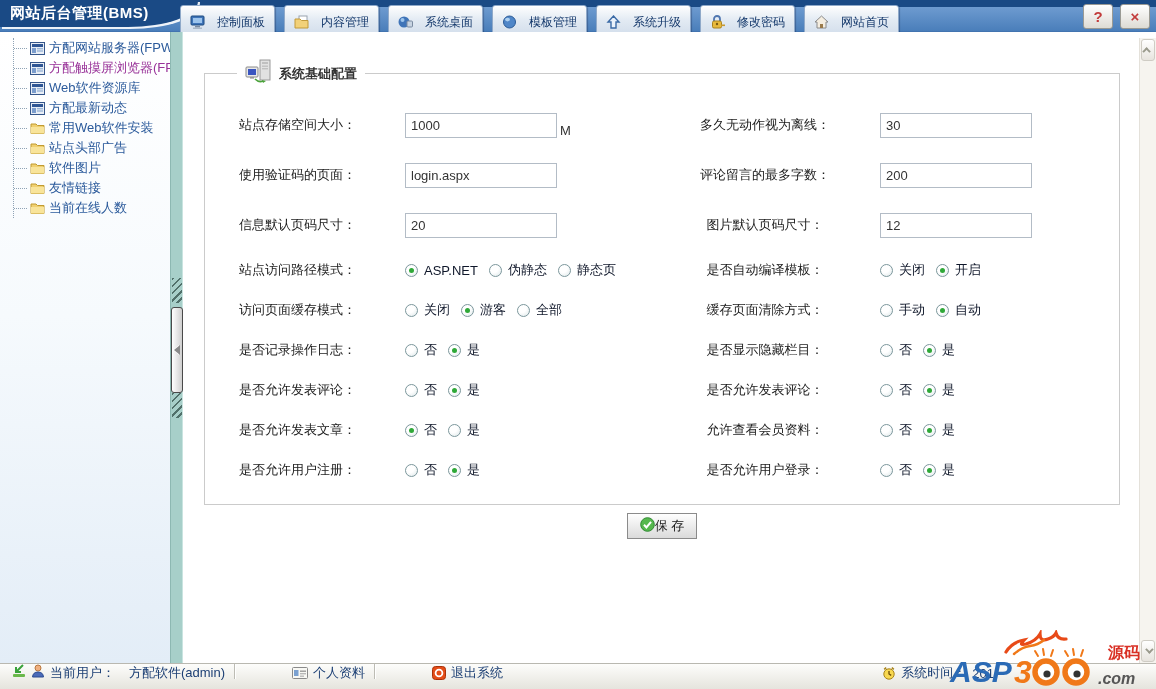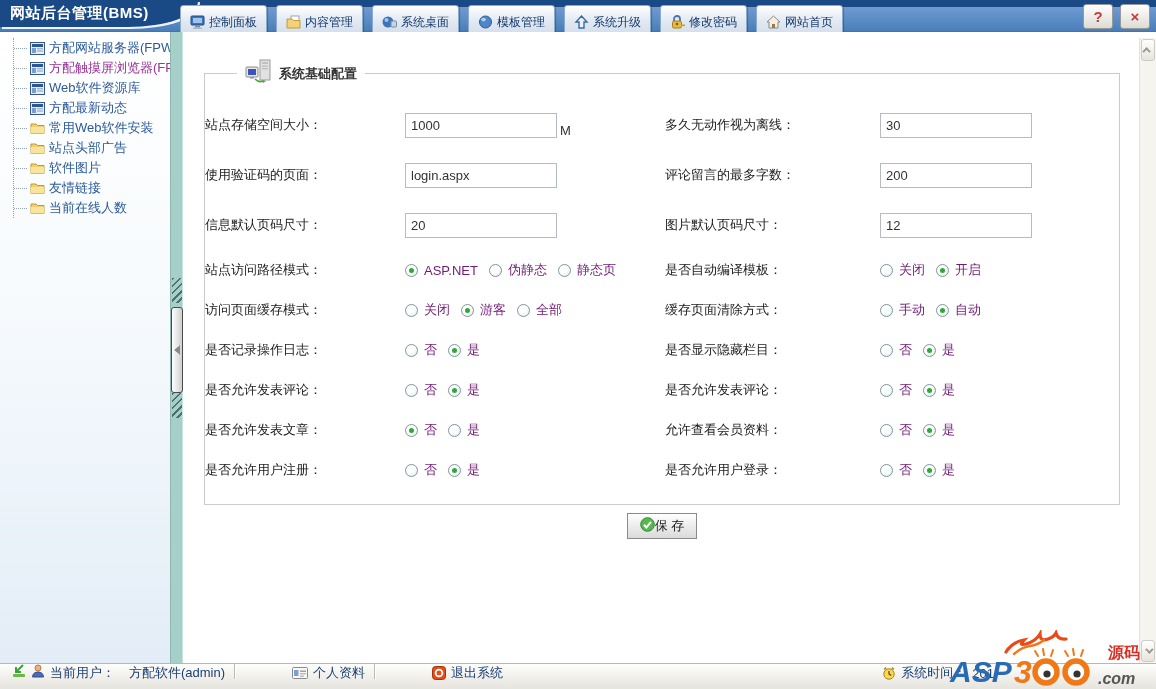--- a/index.html
+++ b/index.html
@@ -8,21 +8,21 @@
   .window { position:relative; width:1156px; height:689px; background:#fff; overflow:hidden; }
 
   
   .header { position:relative; height:32px;
     background:linear-gradient(to bottom,#1a4a85 0,#1a4a85 7px,#6e9bd0 7px,#4a7eba 31px,#3a6aa6 32px); }
   .title-tab { position:absolute; left:0; top:0; width:198px; height:27px; background:#1a4a85;
     border-bottom-right-radius:70px 26px; box-shadow:2px 2px 0 rgba(255,255,255,.9);
     display:flex; align-items:center; padding-left:10px; }
   .title-tab span { color:#fff; font-weight:bold; font-size:15px; letter-spacing:.5px; }
   .toolbar { position:absolute; left:180px; top:5px; display:flex; gap:9px; }
-  .tb-btn { height:24px; display:flex; align-items:center; gap:0; padding:16px 9px;
+  .tb-btn { height:24px; display:flex; align-items:center; gap:8px; padding:16px 9px;
     background:linear-gradient(#fefefe,#e2eaf3 45%,#cfdbe9); border:1px solid #8fa9c9; border-radius:3px;
     font-size:12px; color:#14386b; cursor:pointer; box-shadow:inset 0 1px 0 #fff,1px 1px 1px rgba(0,0,30,.25);
     font-family:inherit; }
   .tb-btn svg { display:block; }
   .win-ctrls { position:absolute; right:6px; top:4px; display:flex; gap:7px; }
   .wc-btn { width:30px; height:25px; background:linear-gradient(#ffffff,#dddbd4); border:1px solid #9a9a94;
     border-radius:3px; color:#c23b3b; font-weight:bold; font-size:15px; cursor:pointer; line-height:1; }
 
   
   .bodyrow { display:flex; height:631px; }
@@ -50,30 +50,30 @@
     border-right:6px solid #8a8a8a; filter:drop-shadow(-1px 0 0 #fff); }
 
   
   .main { position:relative; flex:1; background:#fff; }
   .cfg-fieldset { margin:27px 36px 0 21px; border:1px solid #cbcbcb; padding:12px 0 14px; }
   .cfg-fieldset legend { margin-left:32px; padding:0 8px; display:flex; align-items:center; gap:6px;
     font-weight:bold; font-size:13px; color:#333; }
   .frow { display:flex; align-items:center; }
   .frow.t { height:50px; }
   .frow.r { height:40px; }
-  .lbl { font-size:13px; color:#1c1c1c; text-align:left; }
+  .lbl { font-size:13px; color:#1c1c1c; text-align:center; }
   .lbl.l { width:185px; }
   .lbl.r { width:200px; }
   .fld { padding-left:15px; display:flex; align-items:center; }
   .fld.l { width:275px; }
   .fld.r { flex:1; }
   .txt { width:152px; height:25px; border:1px solid #b3bcc6; font-size:13px; padding:0 5px; color:#333;
     font-family:inherit; background:#fff; }
   .suffix { font-size:13px; color:#333; margin:10px 0 0 3px; }
-  .opt { display:inline-flex; align-items:center; gap:6px; margin-right:11px; font-size:13px; color:#701a75; cursor:pointer; }
+  .opt { display:inline-flex; align-items:center; gap:6px; margin-right:11px; font-size:13px; color:#0f172a; cursor:pointer; }
   .radio { width:13px; height:13px; border-radius:50%; border:1px solid #7c979c;
     background:radial-gradient(circle at 35% 30%,#ffffff 40%,#dde7e9); position:relative; }
   .radio.on::after { content:""; position:absolute; left:3px; top:3px; width:5px; height:5px;
     border-radius:50%; background:#2fa838; }
   .save-row { width:916px; margin:8px 0 0 21px; text-align:center; }
   .save-btn { height:26px; padding:0 12px; border:1px solid #8b8b8b; background:linear-gradient(#fefefe,#dadada);
     font-size:13px; color:#1c1c1c; display:inline-flex; align-items:center; cursor:pointer; font-family:inherit; }
 
   
   .vscroll { position:absolute; right:0; top:6px; bottom:0; width:17px; background:#f6f4ef; border-left:1px solid #e4e1da; }

